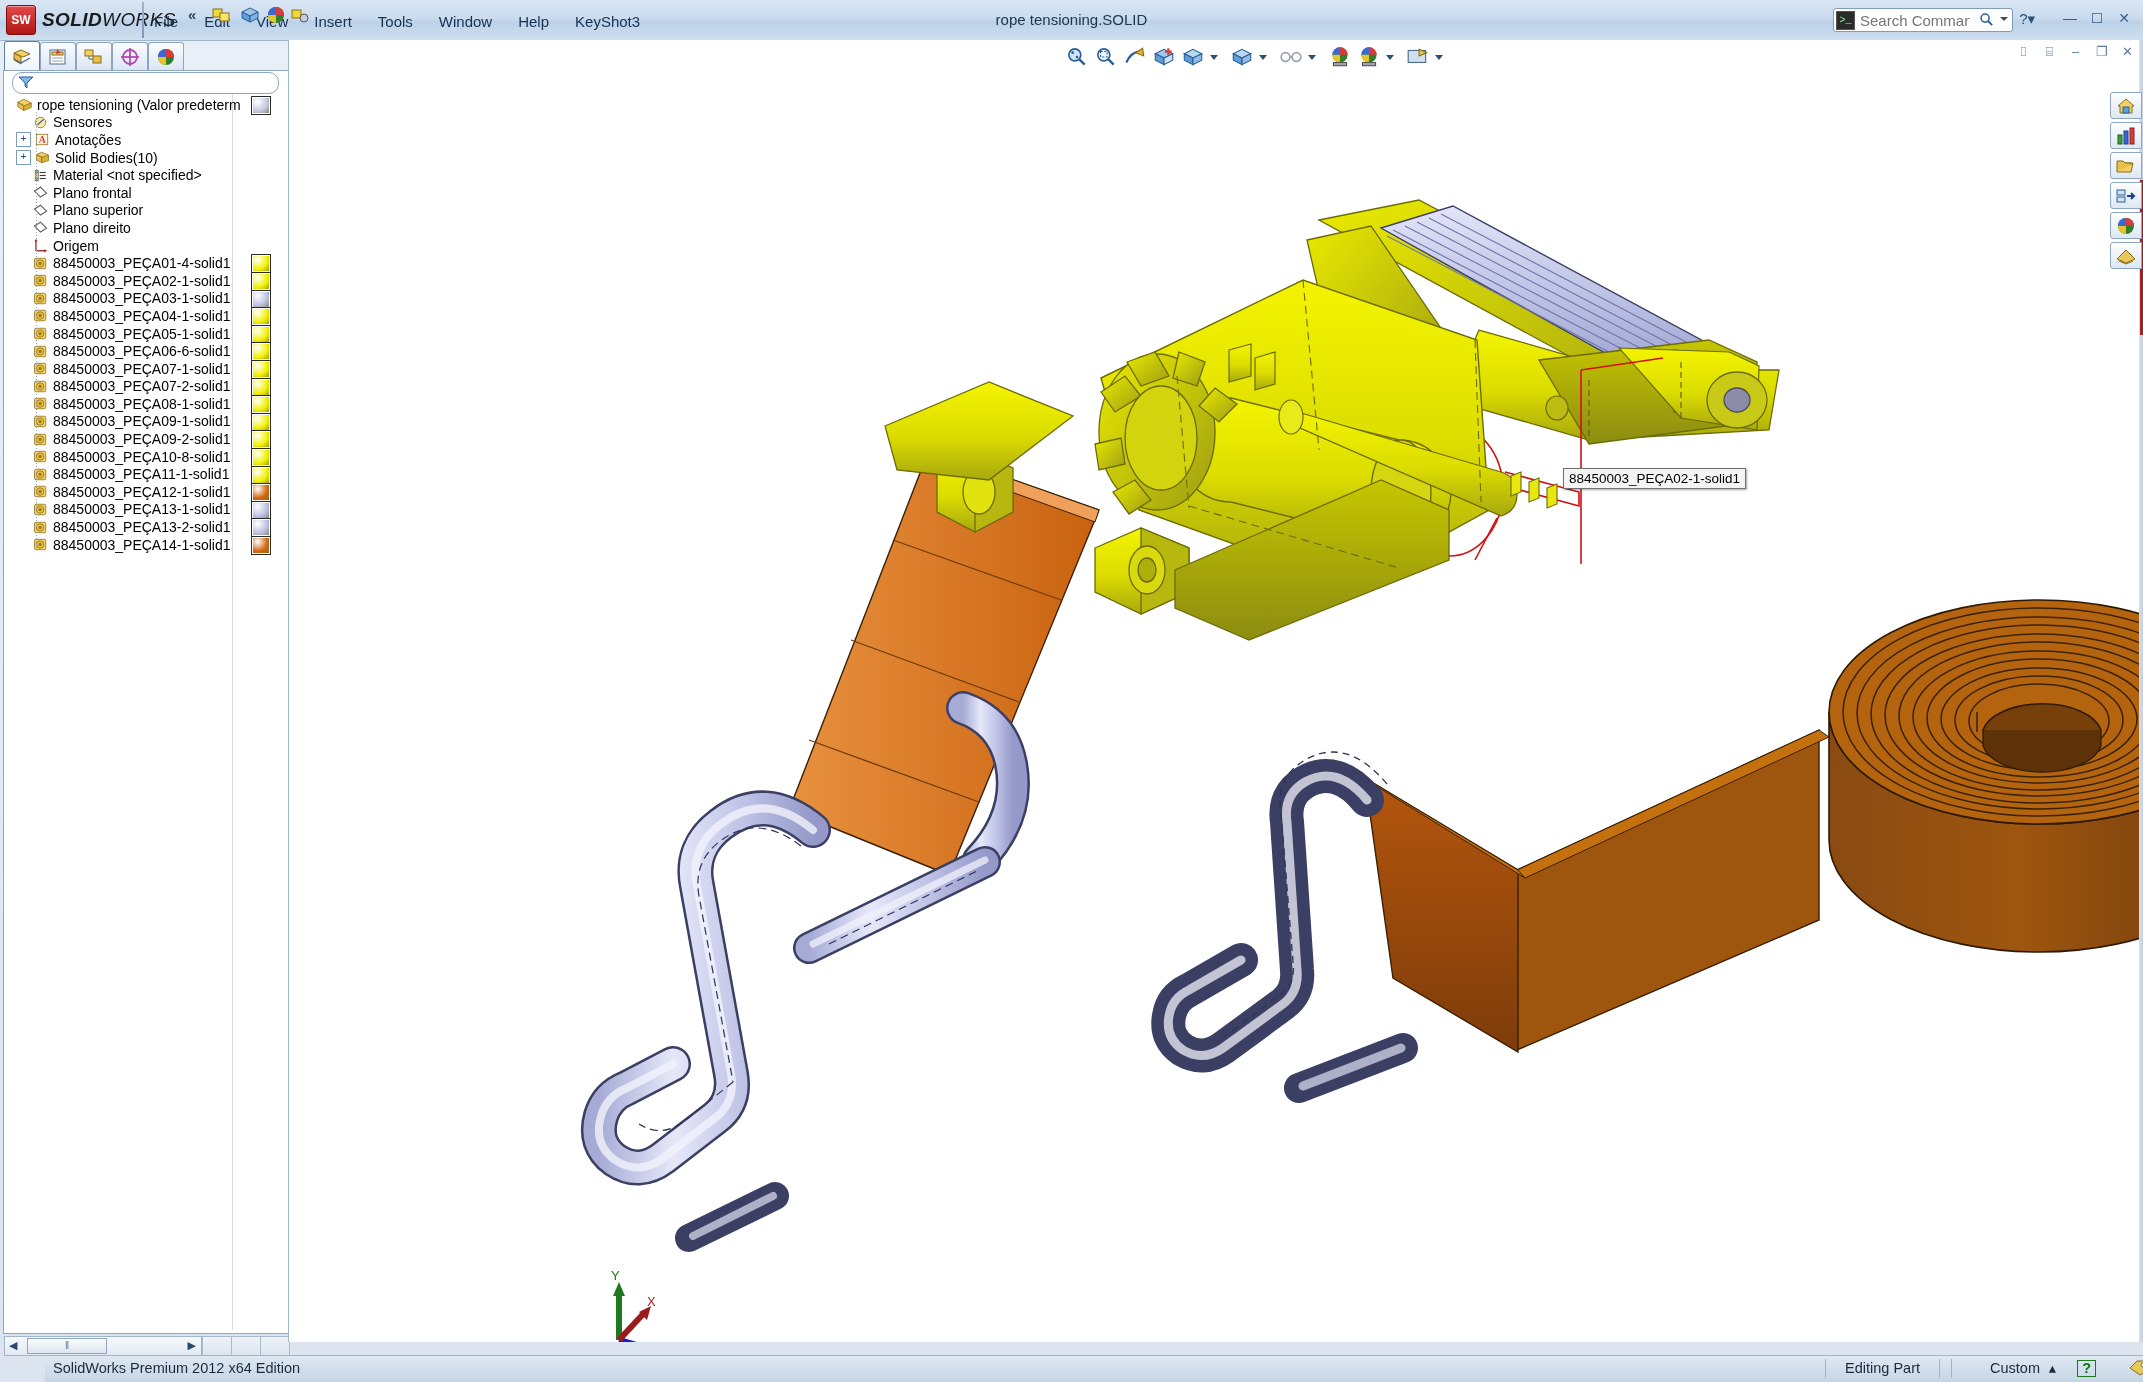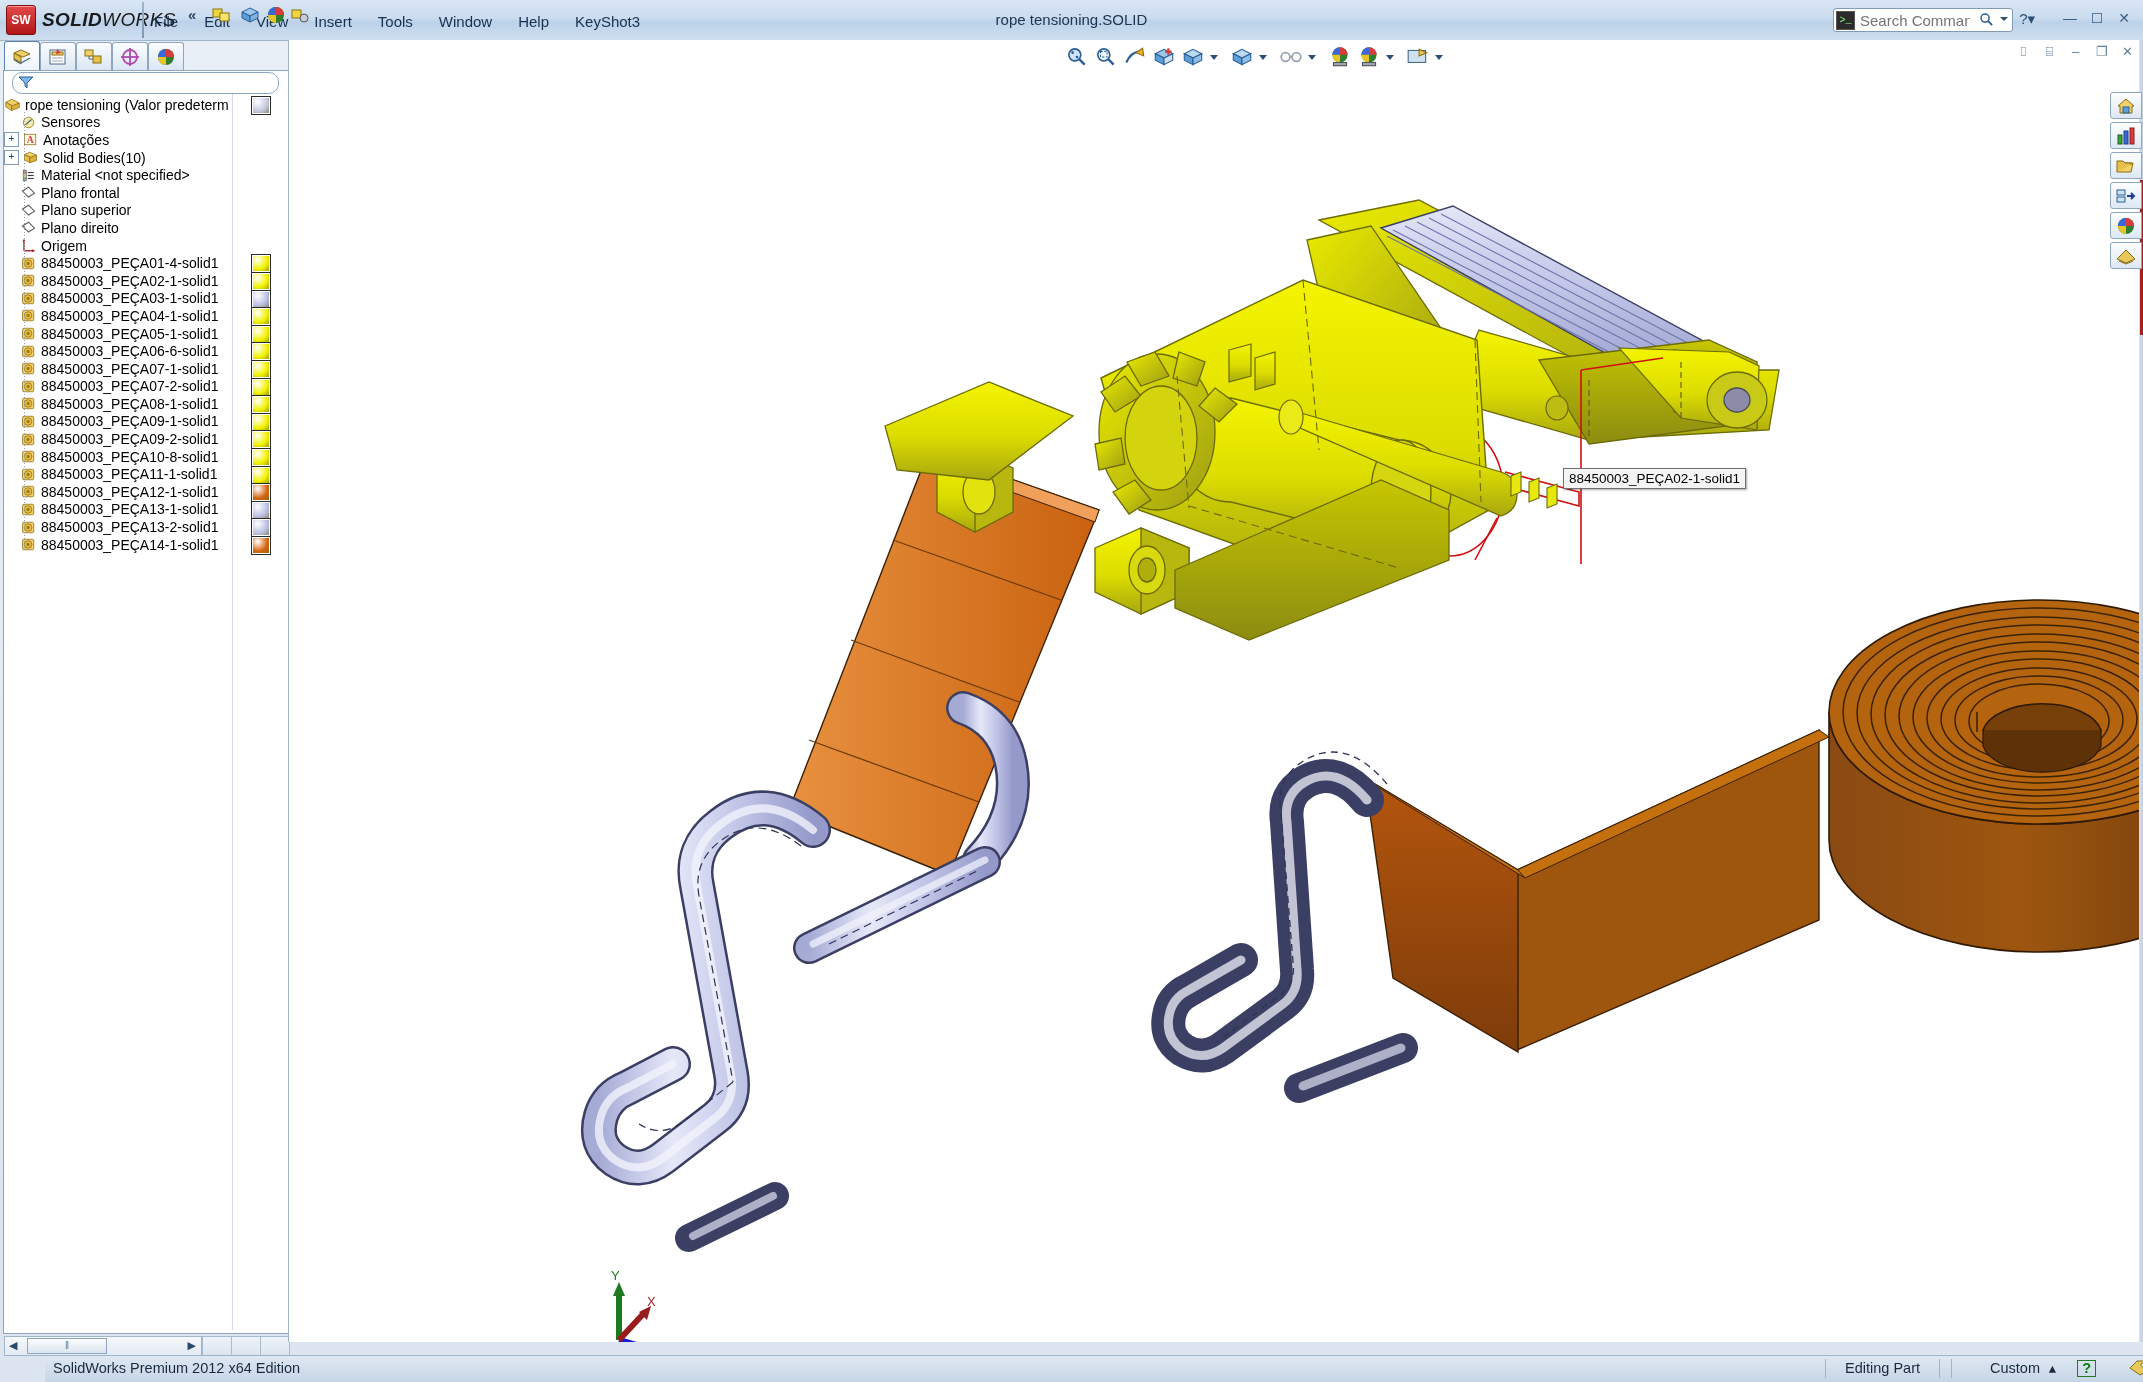--- a/index.html
+++ b/index.html
@@ -55,21 +55,21 @@
       border-bottom:none;border-radius:3px 3px 0 0;display:flex;align-items:center;justify-content:center;}
   .fmtab.active{background:linear-gradient(#ffffff,#eef5fd);border-color:#5b82ad;height:29px;top:-1px;}
   .fm-chev{position:absolute;left:188px;top:6px;color:#2b4a6b;font-size:15px;font-weight:bold;}
   .fm-right-ico{position:absolute;top:3px;width:28px;height:24px;display:flex;align-items:center;justify-content:center;}
 
   .fmpane{position:absolute;left:3px;top:70px;width:286px;height:1262px;background:#fff;
       border:1px solid #8ea6bf;}
   .filterbar{position:absolute;left:12px;top:72px;width:265px;height:20px;background:#fff;
       border:1px solid #8ea6bf;border-radius:10px;}
   .filt-ico{position:absolute;left:5px;top:2px;}
-  .tree{position:absolute;left:4px;top:96px;width:275px;}
+  .tree{position:absolute;left:16px;top:96px;width:275px;}
   .trow{position:relative;height:17.6px;display:flex;align-items:center;white-space:nowrap;font-size:14px;color:#000;}
   .trow .exp{width:13px;height:13px;border:1px solid #7f9db9;background:#fff;margin-right:3px;
       font-size:10px;line-height:11px;text-align:center;color:#14477d;flex:0 0 auto;}
   .trow .expspace{width:16px;flex:0 0 auto;}
   .tico{width:17px;height:15px;margin-right:4px;flex:0 0 auto;}
   .dashline{position:absolute;left:20px;top:0;bottom:0;width:1px;
       background:repeating-linear-gradient(#9aa6b2 0 1px,transparent 1px 3px);}
   .fm-sep-v{position:absolute;left:292px;top:70px;width:5px;height:1262px;background:#c8d4e2;}
   .fm-grip{position:absolute;left:291px;top:680px;width:7px;height:30px;
       background:linear-gradient(#eaf1f9,#c9d8e8);border:1px solid #9ab0c6;border-radius:2px;}

